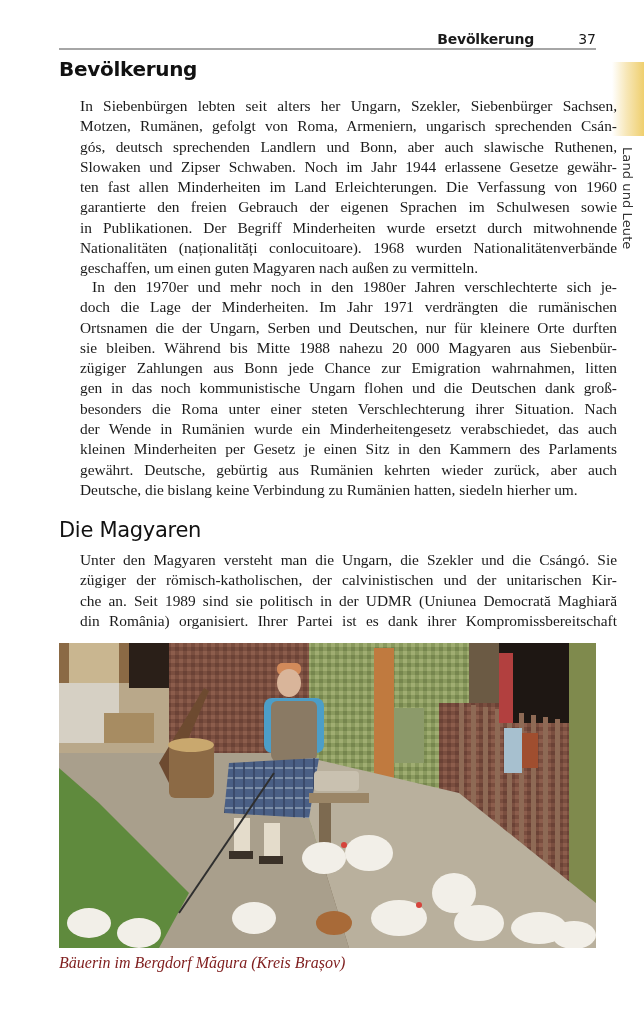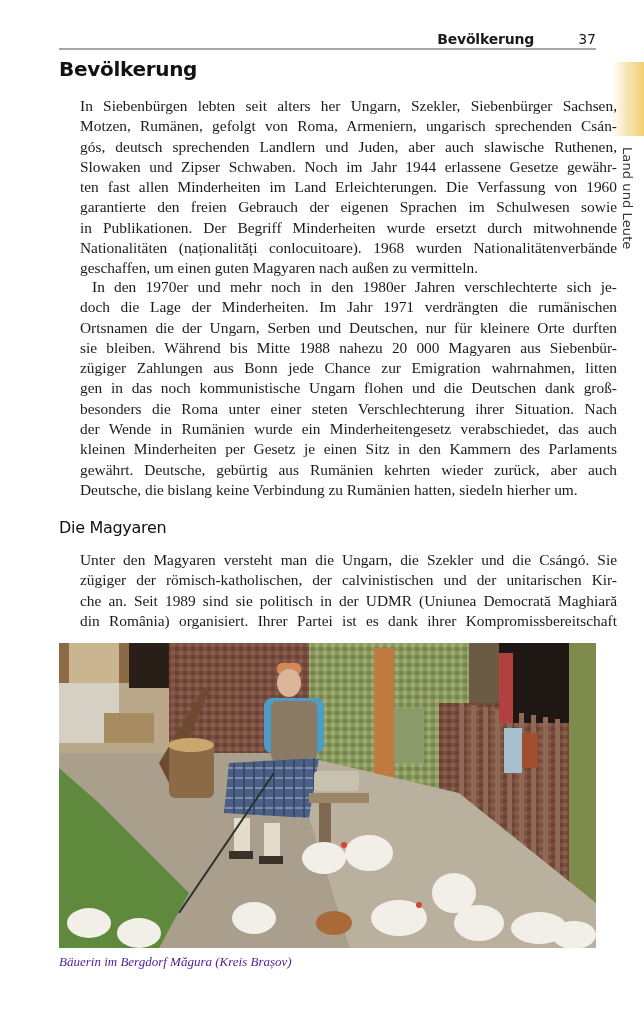--- a/index.html
+++ b/index.html
@@ -25,21 +25,21 @@
       writing-mode: vertical-rl; white-space: nowrap; letter-spacing: 0.1px;
     }
 
     .h1 {
       position: absolute; left: 59px; top: 57px;
       font-family: "DejaVu Sans", sans-serif; font-weight: bold; font-size: 20px;
       color: #111; letter-spacing: -0.3px;
     }
     .h2 {
       position: absolute; left: 59px; top: 518px;
-      font-family: "DejaVu Sans", sans-serif; font-weight: normal; font-size: 16px;
+      font-family: "DejaVu Sans", sans-serif; font-weight: normal; font-size: 21px;
       color: #111; letter-spacing: -0.3px;
     }
 
     .body-text {
       position: absolute; left: 59px; width: 537px;
       font-family: "Liberation Serif", serif; font-size: 15.4px; line-height: 20.3px;
       text-align: justify; hyphens: manual; color: #1a1a1a; margin-left: 21px;
     }
     .body-text .line { display: block; text-align: justify; text-align-last: justify; white-space: nowrap; overflow: visible; }
     .body-text .line.last { text-align-last: left; }
@@ -50,40 +50,40 @@
     #block3 { top: 550px; }
 
     .photo {
       position: absolute; left: 59px; top: 643px; width: 537px; height: 305px; overflow: hidden;
       background: #6b5a44;
     }
     .photo svg { display: block; width: 100%; height: 100%; }
 
     .caption {
       position: absolute; left: 59px; top: 954px;
-      font-family: "Liberation Serif", serif; font-style: italic; font-size: 13px; color: #4c1d95;
+      font-family: "Liberation Serif", serif; font-style: italic; font-size: 16px; color: #7f1d1d;
     }
   </style>
 </head>
 <body>
 
 <div class="running-head">
   <span class="section">Bevölkerung</span>
   <span class="page-no">37</span>
 </div>
 
 <div class="thumb-tab"></div>
 <div class="thumb-label">Land und Leute</div>
 
 <h1 class="h1">Bevölkerung</h1>
 
 <div class="body-text" id="block1">
   <span class="line">In Siebenbürgen lebten seit alters her Ungarn, Szekler, Siebenbürger Sachsen,</span>
   <span class="line">Motzen, Rumänen, gefolgt von Roma, Armeniern, ungarisch sprechenden Csán-</span>
-  <span class="line">gós, deutsch sprechenden Landlern und Juden, aber auch slawische Ruthenen,</span>
+  <span class="line">gós, deutsch sprechenden Landlern und Bonn, aber auch slawische Ruthenen,</span>
   <span class="line">Slowaken und Zipser Schwaben. Noch im Jahr 1944 erlassene Gesetze gewähr-</span>
   <span class="line">ten fast allen Minderheiten im Land Erleichterungen. Die Verfassung von 1960</span>
   <span class="line">garantierte den freien Gebrauch der eigenen Sprachen im Schulwesen sowie</span>
   <span class="line">in Publikationen. Der Begriff Minderheiten wurde ersetzt durch mitwohnende</span>
   <span class="line">Nationalitäten (naționalități conlocuitoare). 1968 wurden Nationalitätenverbände</span>
   <span class="line last">geschaffen, um einen guten Magyaren nach außen zu vermitteln.</span>
 </div>
 
 <div class="body-text" id="block2">
   <span class="line indent">In den 1970er und mehr noch in den 1980er Jahren verschlechterte sich je-</span>

